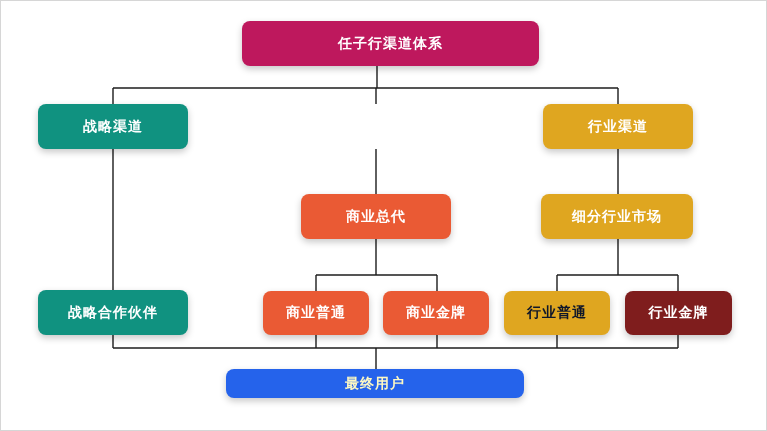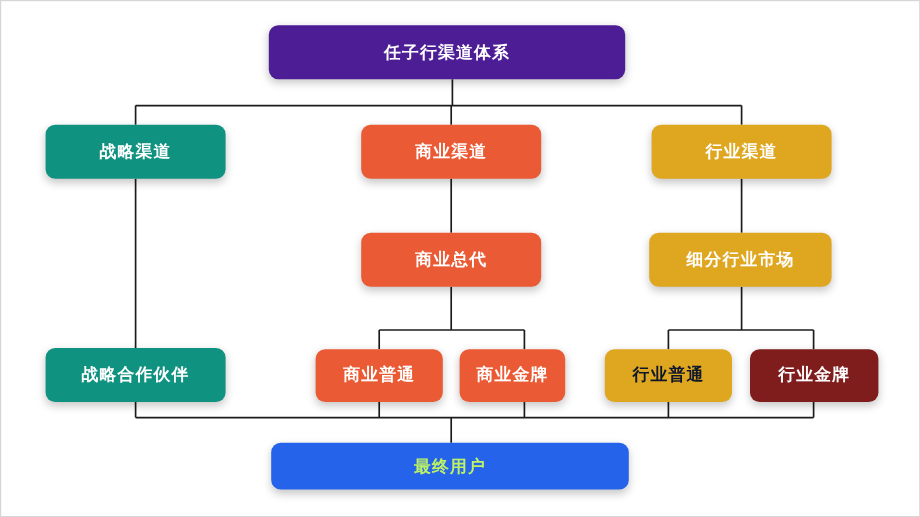--- a/index.html
+++ b/index.html
@@ -49,25 +49,24 @@
       <line x1="677" y1="274" x2="677" y2="290" stroke="#1c1c1c" stroke-width="1.4"></line>
       <line x1="112" y1="334" x2="112" y2="347" stroke="#1c1c1c" stroke-width="1.4"></line>
       <line x1="315" y1="334" x2="315" y2="347" stroke="#1c1c1c" stroke-width="1.4"></line>
       <line x1="436" y1="334" x2="436" y2="347" stroke="#1c1c1c" stroke-width="1.4"></line>
       <line x1="556" y1="334" x2="556" y2="347" stroke="#1c1c1c" stroke-width="1.4"></line>
       <line x1="677" y1="334" x2="677" y2="347" stroke="#1c1c1c" stroke-width="1.4"></line>
       <line x1="112" y1="347" x2="677" y2="347" stroke="#1c1c1c" stroke-width="1.4"></line>
       <line x1="375" y1="347" x2="375" y2="368" stroke="#1c1c1c" stroke-width="1.4"></line>
     </svg>
 
-<div class="node" style="left: 223px; top: 20px; width: 297px; height: 45px; background: #4c1d95; color: rgb(255, 255, 255);">任子行渠道体系</div>
+<div class="node" style="left: 241px; top: 20px; width: 297px; height: 45px; background: #be185d; color: rgb(255, 255, 255);">任子行渠道体系</div>
     <div class="node" style="left: 37px; top: 103px; width: 150px; height: 45px; background: rgb(16, 146, 128); color: rgb(255, 255, 255);">战略渠道</div>
-    <div class="node" style="left: 300px; top: 103px; width: 150px; height: 45px; background: rgb(234, 90, 52); color: rgb(255, 255, 255);">商业渠道</div>
     <div class="node" style="left: 542px; top: 103px; width: 150px; height: 45px; background: rgb(223, 166, 32); color: rgb(255, 255, 255);">行业渠道</div>
     <div class="node" style="left: 300px; top: 193px; width: 150px; height: 45px; background: rgb(234, 90, 52); color: rgb(255, 255, 255);">商业总代</div>
     <div class="node" style="left: 540px; top: 193px; width: 152px; height: 45px; background: rgb(223, 166, 32); color: rgb(255, 255, 255);">细分行业市场</div>
     <div class="node" style="left: 37px; top: 289px; width: 150px; height: 45px; background: rgb(16, 146, 128); color: rgb(255, 255, 255); text-align: right;">战略合作伙伴</div>
     <div class="node" style="left: 262px; top: 290px; width: 106px; height: 44px; background: rgb(234, 90, 52); color: rgb(255, 255, 255);">商业普通</div>
-    <div class="node" style="left: 382px; top: 290px; width: 88px; height: 44px; background: rgb(234, 90, 52); color: rgb(255, 255, 255);">商业金牌</div>
+    <div class="node" style="left: 382px; top: 290px; width: 106px; height: 44px; background: rgb(234, 90, 52); color: rgb(255, 255, 255);">商业金牌</div>
     <div class="node" style="left: 503px; top: 290px; width: 106px; height: 44px; background: rgb(223, 166, 32); color: #0f172a;">行业普通</div>
     <div class="node" style="left: 624px; top: 290px; width: 107px; height: 44px; background: #7f1d1d; color: rgb(255, 255, 255);">行业金牌</div>
-    <div class="node" style="left: 225px; top: 368px; width: 298px; height: 39px; background: rgb(37, 99, 235); color: #bef264;">最终用户</div>
+    <div class="node" style="left: 225px; top: 368px; width: 298px; height: 29px; background: rgb(37, 99, 235); color: #fef9c3;">最终用户</div>
   </div>
 
 </body></html>

